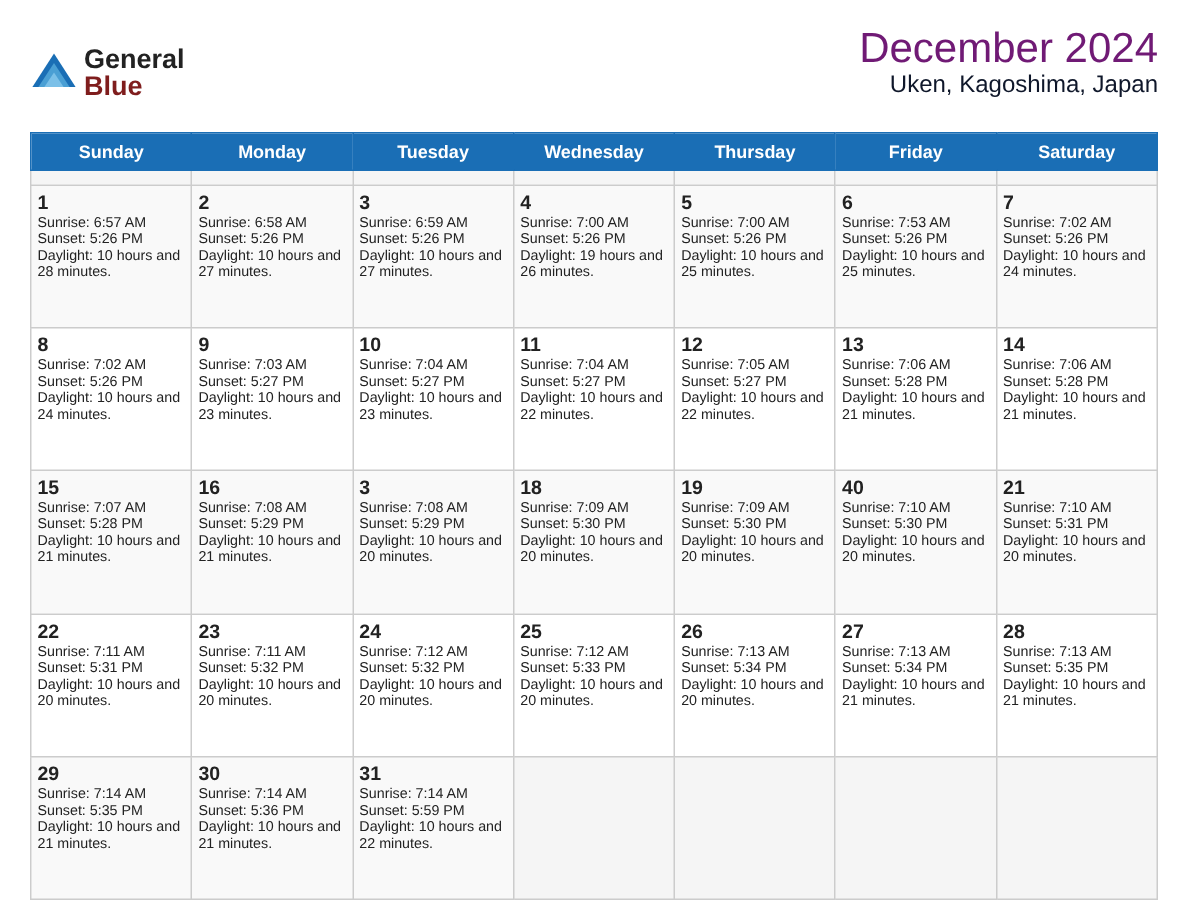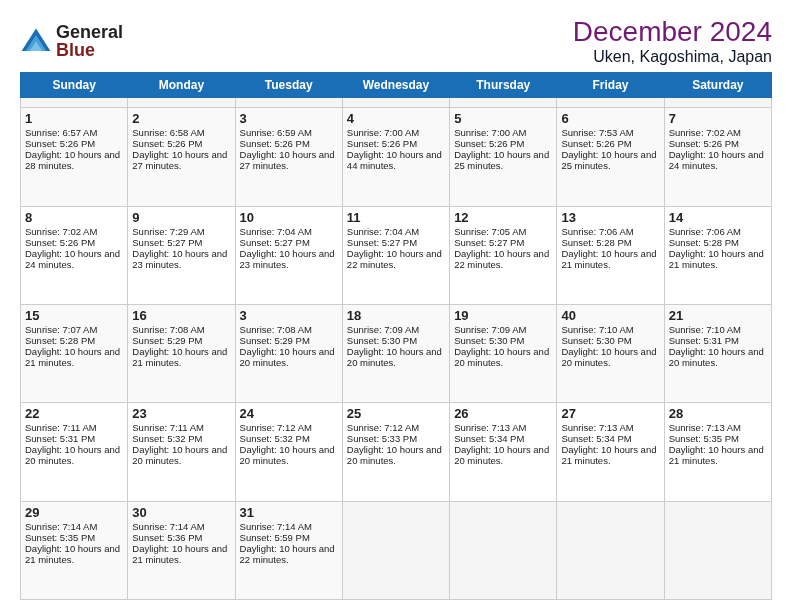--- a/index.html
+++ b/index.html
@@ -9,22 +9,22 @@
       width: 792px;
       height: 612px;
       overflow: hidden;
       display: flex;
       flex-direction: column;
       padding: 16px 20px 12px 20px;
     }
     .header-area {
       display: flex;
       justify-content: space-between;
-      align-items: center;
-      margin-bottom: 6px;
+      align-items: flex-end;
+      margin-bottom: 22px;
     }
     .logo {
       display: flex;
       align-items: center;
       gap: 4px;
     }
     .logo-text {
       display: flex;
       flex-direction: column;
       line-height: 1;
@@ -134,28 +134,28 @@
         <td class="empty"></td>
         <td class="empty"></td>
         <td class="empty"></td>
         <td class="empty"></td>
         <td class="empty"></td>
       </tr>
       <tr>
         <td><span class="day-num">1</span><span>Sunrise: 6:57 AM</span><br><span>Sunset: 5:26 PM</span><br><span>Daylight: 10 hours and 28 minutes.</span></td>
         <td><span class="day-num">2</span><span>Sunrise: 6:58 AM</span><br><span>Sunset: 5:26 PM</span><br><span>Daylight: 10 hours and 27 minutes.</span></td>
         <td><span class="day-num">3</span><span>Sunrise: 6:59 AM</span><br><span>Sunset: 5:26 PM</span><br><span>Daylight: 10 hours and 27 minutes.</span></td>
-        <td><span class="day-num">4</span><span>Sunrise: 7:00 AM</span><br><span>Sunset: 5:26 PM</span><br><span>Daylight: 10 hours and 44 minutes.</span></td>
+        <td><span class="day-num">4</span><span>Sunrise: 7:00 AM</span><br><span>Sunset: 5:26 PM</span><br><span>Daylight: 19 hours and 26 minutes.</span></td>
         <td><span class="day-num">5</span><span>Sunrise: 7:00 AM</span><br><span>Sunset: 5:26 PM</span><br><span>Daylight: 10 hours and 25 minutes.</span></td>
         <td><span class="day-num">6</span><span>Sunrise: 7:53 AM</span><br><span>Sunset: 5:26 PM</span><br><span>Daylight: 10 hours and 25 minutes.</span></td>
         <td><span class="day-num">7</span><span>Sunrise: 7:02 AM</span><br><span>Sunset: 5:26 PM</span><br><span>Daylight: 10 hours and 24 minutes.</span></td>
       </tr>
       <tr>
         <td><span class="day-num">8</span><span>Sunrise: 7:02 AM</span><br><span>Sunset: 5:26 PM</span><br><span>Daylight: 10 hours and 24 minutes.</span></td>
-        <td><span class="day-num">9</span><span>Sunrise: 7:29 AM</span><br><span>Sunset: 5:27 PM</span><br><span>Daylight: 10 hours and 23 minutes.</span></td>
+        <td><span class="day-num">9</span><span>Sunrise: 7:03 AM</span><br><span>Sunset: 5:27 PM</span><br><span>Daylight: 10 hours and 23 minutes.</span></td>
         <td><span class="day-num">10</span><span>Sunrise: 7:04 AM</span><br><span>Sunset: 5:27 PM</span><br><span>Daylight: 10 hours and 23 minutes.</span></td>
         <td><span class="day-num">11</span><span>Sunrise: 7:04 AM</span><br><span>Sunset: 5:27 PM</span><br><span>Daylight: 10 hours and 22 minutes.</span></td>
         <td><span class="day-num">12</span><span>Sunrise: 7:05 AM</span><br><span>Sunset: 5:27 PM</span><br><span>Daylight: 10 hours and 22 minutes.</span></td>
         <td><span class="day-num">13</span><span>Sunrise: 7:06 AM</span><br><span>Sunset: 5:28 PM</span><br><span>Daylight: 10 hours and 21 minutes.</span></td>
         <td><span class="day-num">14</span><span>Sunrise: 7:06 AM</span><br><span>Sunset: 5:28 PM</span><br><span>Daylight: 10 hours and 21 minutes.</span></td>
       </tr>
       <tr>
         <td><span class="day-num">15</span><span>Sunrise: 7:07 AM</span><br><span>Sunset: 5:28 PM</span><br><span>Daylight: 10 hours and 21 minutes.</span></td>
         <td><span class="day-num">16</span><span>Sunrise: 7:08 AM</span><br><span>Sunset: 5:29 PM</span><br><span>Daylight: 10 hours and 21 minutes.</span></td>
         <td><span class="day-num">3</span><span>Sunrise: 7:08 AM</span><br><span>Sunset: 5:29 PM</span><br><span>Daylight: 10 hours and 20 minutes.</span></td>

